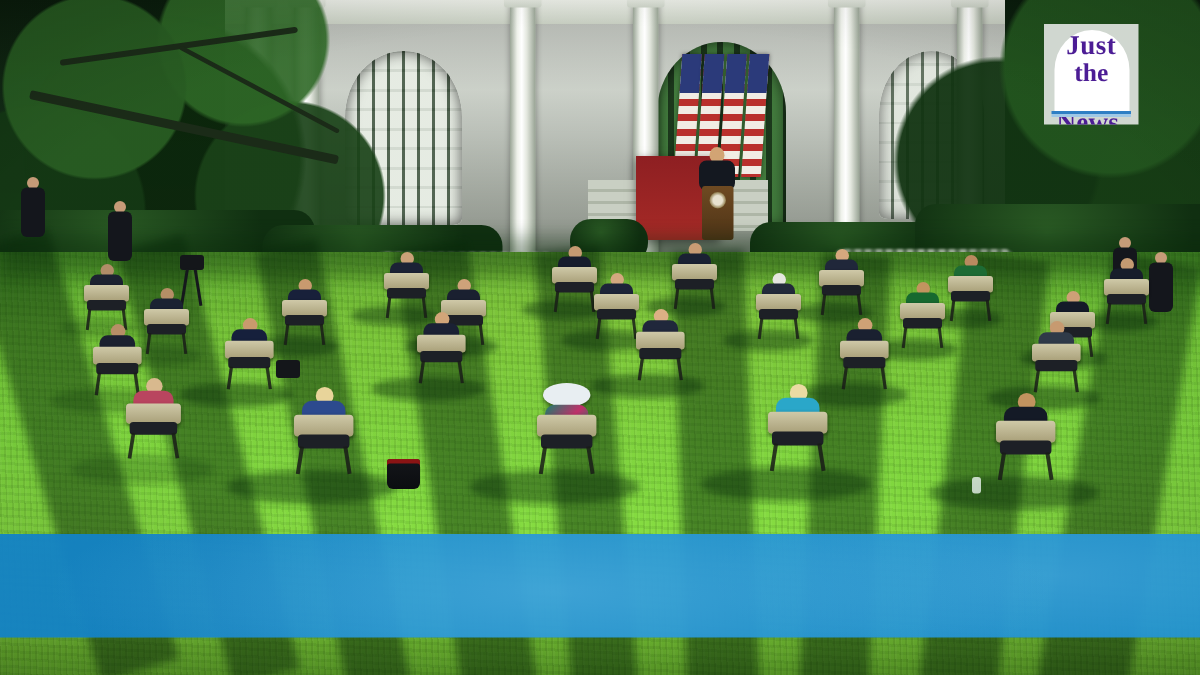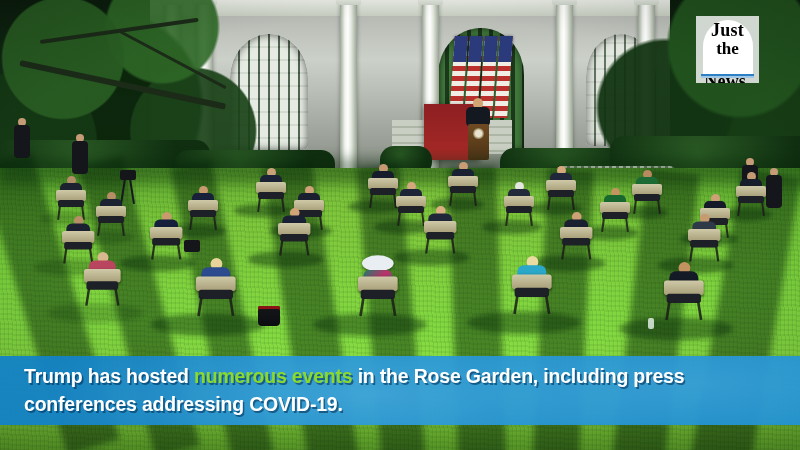--- a/index.html
+++ b/index.html
@@ -158,21 +158,21 @@
     background:rgba(222,226,222,.93);
     overflow:hidden;
   }
   .logo-bell{
     position:absolute;left:50%;top:4px;transform:translateX(-50%);
     width:50px;height:58px;background:#ffffff;
     border-radius:50% 50% 8% 8% / 46% 46% 6% 6%;
   }
   .logo-text{
     position:absolute;left:0;right:0;top:5px;
-    font-family:"Liberation Serif",serif;color:#000000;
+    font-family:"Liberation Serif",serif;color:#4c1d95;
     text-align:center;line-height:1.0;
   }
   .logo-text .l1{display:block;font-size:18px;font-weight:700;letter-spacing:.3px;}
   .logo-text .l2{display:block;font-size:17px;font-weight:700;margin-top:1px;}
   .logo-text .l3{display:block;font-size:18px;font-weight:700;margin-top:15px;letter-spacing:.2px;}
   .logo-rule{
     position:absolute;left:5px;right:5px;bottom:5px;height:4px;
     background:linear-gradient(180deg,#2f7fc4 0 2px,#9fc8e6 2px 4px);
   }
 
@@ -653,21 +653,15 @@
     <div class="logo-text">
       <span class="l1">Just</span>
       <span class="l2">the</span>
       <span class="l3">News.</span>
     </div>
     <div class="logo-rule"></div>
   </div>
 
   <div class="banner">
     <div class="banner-tex"></div>
-    <div class="caption">
-      <span class="cap-line">
-        <span>Trump has hosted </span><span class="hl">numerous events</span><span> in the Rose Garden, including press</span>
-      </span>
-      <span class="cap-line">conferences addressing COVID-19.</span>
-    </div>
   </div>
 
 </div>
 
 </body></html>

